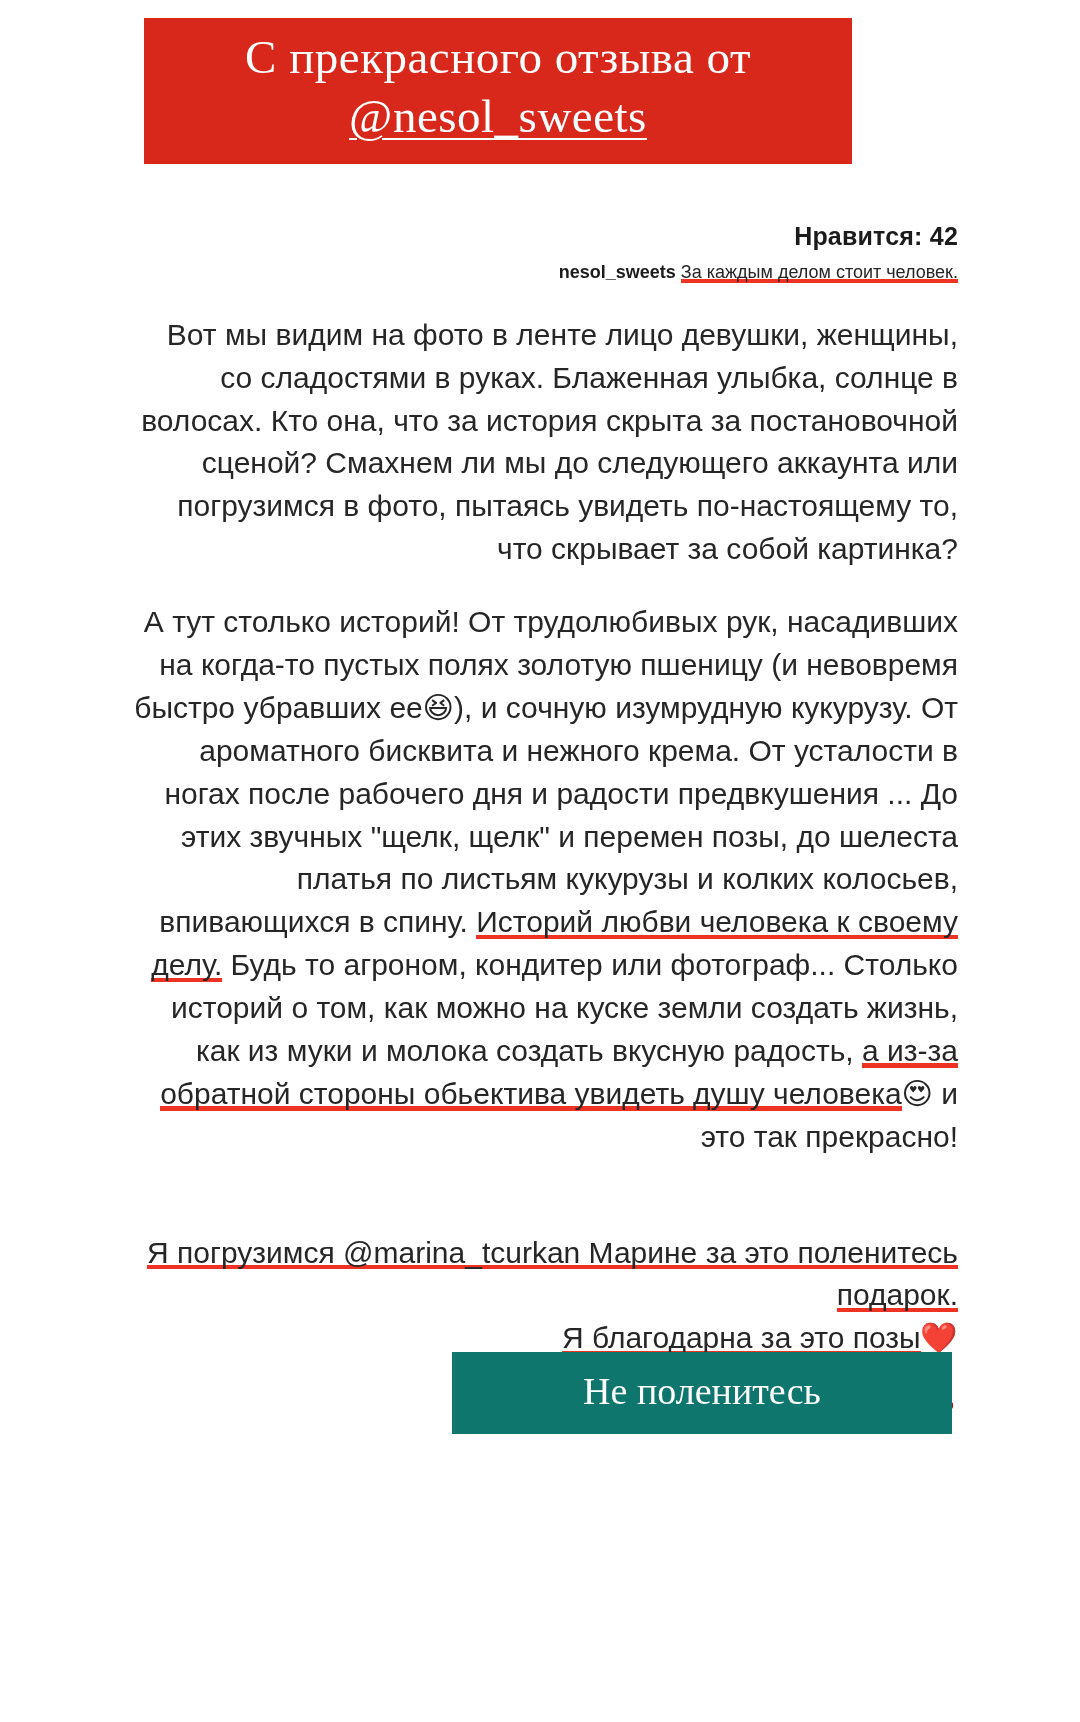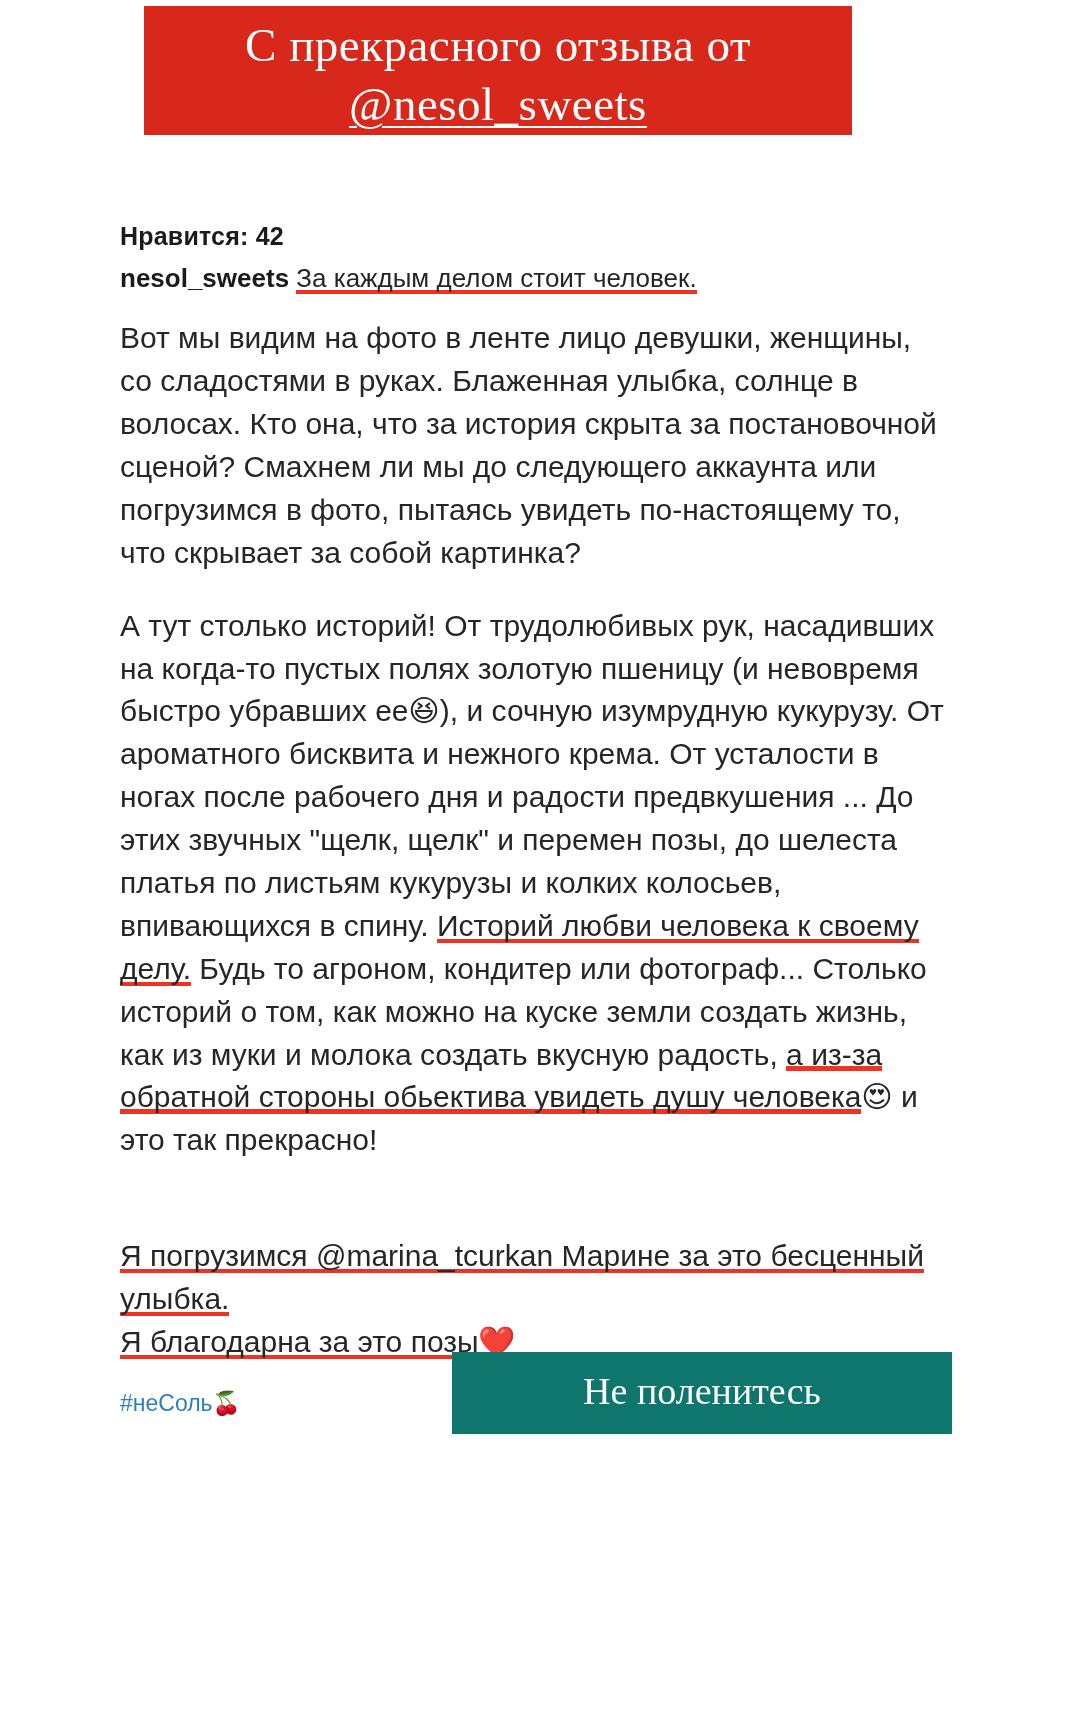--- a/index.html
+++ b/index.html
@@ -12,60 +12,61 @@
     height: 1722px;
     position: relative;
     font-family: "Liberation Sans", sans-serif;
     overflow: hidden;
   }
 
   
   .banner-top {
     position: absolute;
     left: 144px;
-    top: 6px;
+    top: 18px;
     width: 708px;
     background: #d8281c;
-    padding: 10px 0 1px 0;
+    padding: 10px 0 18px 0;
     box-sizing: border-box;
     text-align: center;
   }
   .banner-top .line {
     font-family: "Liberation Serif", serif;
     color: #ffffff;
     font-size: 47px;
     line-height: 1.25;
     letter-spacing: 0.5px;
     white-space: nowrap;
   }
   .banner-top .line.underlined {
     text-decoration: underline;
     text-underline-offset: 6px;
     text-decoration-thickness: 2px;
   }
 
   
   .post {
     position: absolute;
-    left: 120px;
+    left: 128px;
     top: 222px;
     width: 830px;
+    text-align: right;
   }
   .likes {
     font-size: 25px;
     font-weight: bold;
     color: #1b1b1b;
     letter-spacing: 0.2px;
     margin-bottom: 10px;
   }
   .caption-first {
-    font-size: 26px;
+    font-size: 18px;
     color: #262626;
     line-height: 1.32;
-    margin-bottom: 22px;
+    margin-bottom: 29px;
   }
   .username {
     font-weight: bold;
     color: #1b1b1b;
   }
   .para {
     font-size: 30px;
     color: #262626;
     line-height: 1.43;
     margin: 12px 0 30px 0;
@@ -130,21 +131,21 @@
   </div>
 
   <p class="para">Вот мы видим на фото в ленте лицо девушки, женщины, со сладостями в руках. Блаженная улыбка, солнце в волосах. Кто она, что за история скрыта за постановочной сценой? Смахнем ли мы до следующего аккаунта или погрузимся в фото, пытаясь увидеть по-настоящему то, что скрывает за собой картинка?</p>
 
   <p class="para">
     <span>А тут столько историй! От трудолюбивых рук, насадивших на когда-то пустых полях золотую пшеницу (и невовремя быстро убравших ее</span><span class="emoji">😆</span><span>), и сочную изумрудную кукурузу. От ароматного бисквита и нежного крема. От усталости в ногах после рабочего дня и радости предвкушения ... До этих звучных "щелк, щелк"  и перемен позы, до шелеста платья по листьям кукурузы и колких колосьев, впивающихся в спину. </span><span class="u">Историй любви человека к своему делу.</span><span> Будь то агроном, кондитер или фотограф... Столько историй о том, как можно на куске земли создать жизнь, как из муки и молока создать вкусную радость, </span><span class="u u-thick">а из-за обратной стороны обьектива увидеть душу человека</span><span class="emoji">😍</span><span> и это так прекрасно!</span>
   </p>
 
   <p class="para tight">
     <br>
-    <span class="u">Я погрузимся </span><span class="u">@marina_tcurkan</span><span class="u"> Марине за это бесценный улыбка.</span><br>
+    <span class="u">Я погрузимся </span><span class="u">@marina_tcurkan</span><span class="u"> Марине за это поленитесь подарок.</span><br>
     <span class="u">Я благодарна за это позы</span><span class="emoji">❤️</span>
   </p>
 
   <div class="hashtag">
     <span>#неСоль</span><span class="emoji">🍒</span>
   </div>
 </div>
 
 <div class="banner-bottom">
   <div class="line">Не поленитесь</div>

